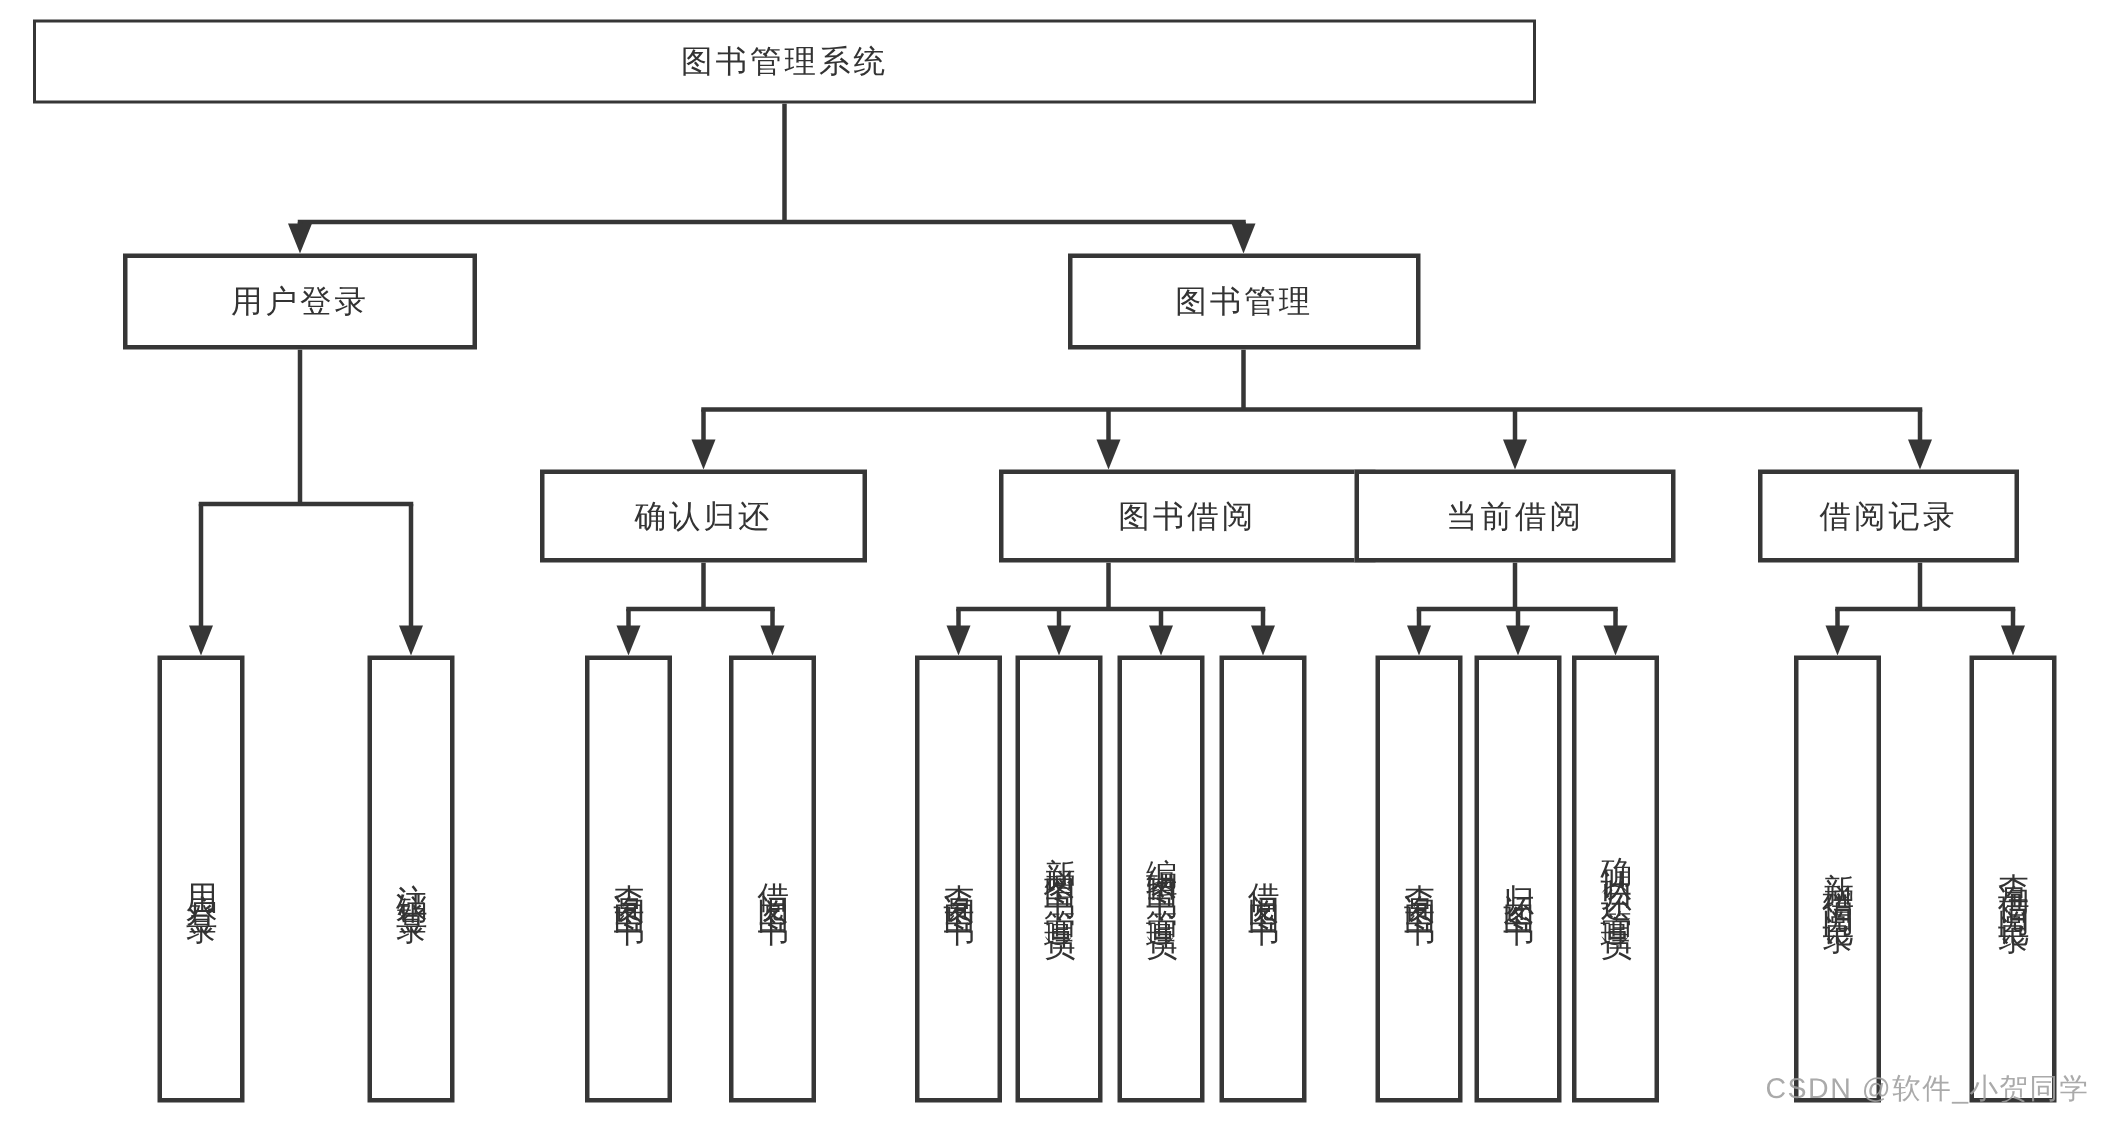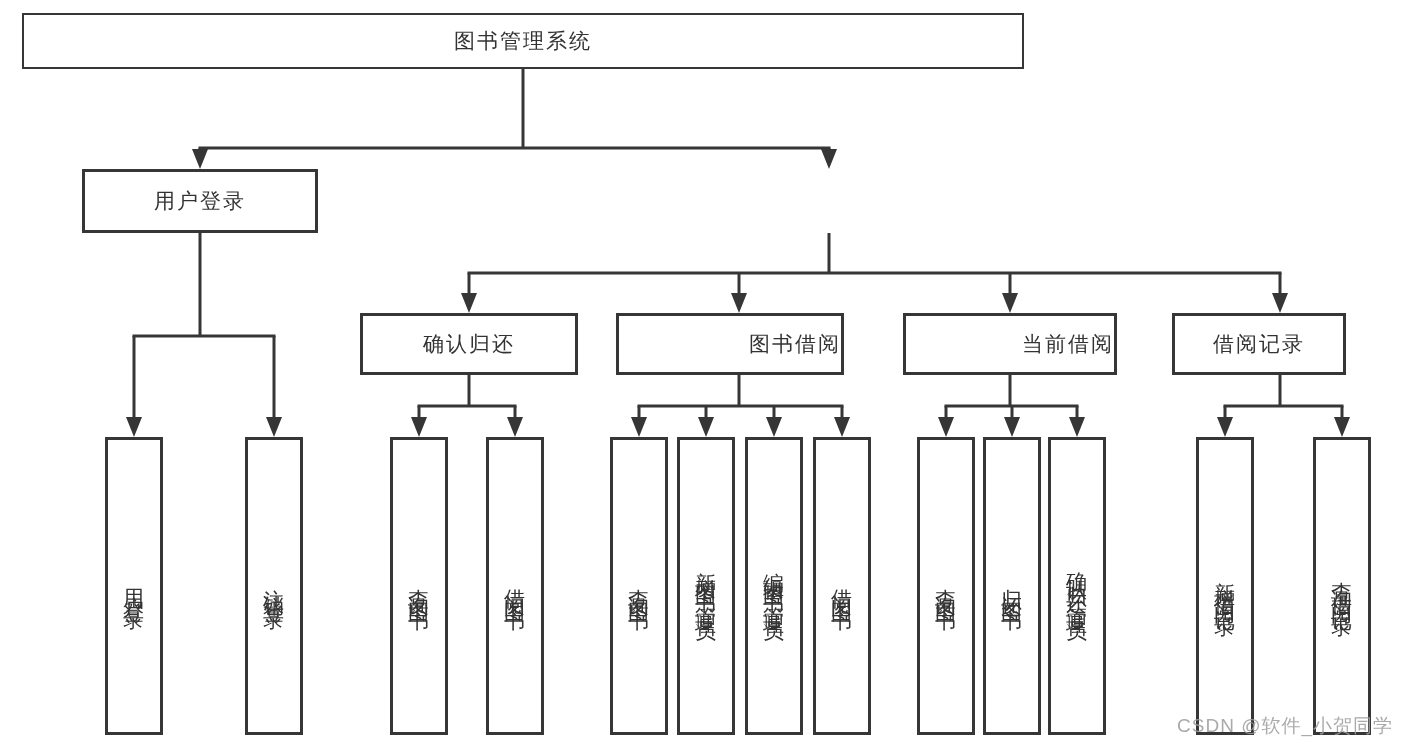--- a/index.html
+++ b/index.html
@@ -148,28 +148,31 @@
     </g>
   </svg>
 
   <div class="node hnode root" style="left:22px; top:13px; width:1002px; height:56px;">
     <span>图书管理系统</span>
   </div>
 
   <div class="node hnode" style="left:82px; top:169px; width:236px; height:64px;">
     <span>用户登录</span>
   </div>
+  <div class="node hnode" style="left:712px; top:169px; width:235px; height:64px;">
+    <span>图书管理</span>
+  </div>
 
   <div class="node hnode" style="left:360px; top:313px; width:218px; height:62px;">
     <span>确认归还</span>
   </div>
-  <div class="node hnode" style="left:616px; top:313px; width:228px; height:62px;justify-content:flex-end;">
+  <div class="node hnode" style="left:666px; top:313px; width:251px; height:62px;">
     <span>图书借阅</span>
   </div>
-  <div class="node hnode" style="left:903px; top:313px; width:214px; height:62px;justify-content:flex-end;">
+  <div class="node hnode" style="left:903px; top:313px; width:214px; height:62px;">
     <span>当前借阅</span>
   </div>
   <div class="node hnode" style="left:1172px; top:313px; width:174px; height:62px;">
     <span>借阅记录</span>
   </div>
 
   <div class="node vnode" style="left:105px;">
     <span class="vlabel">用户登录</span>
   </div>
   <div class="node vnode" style="left:245px;">

